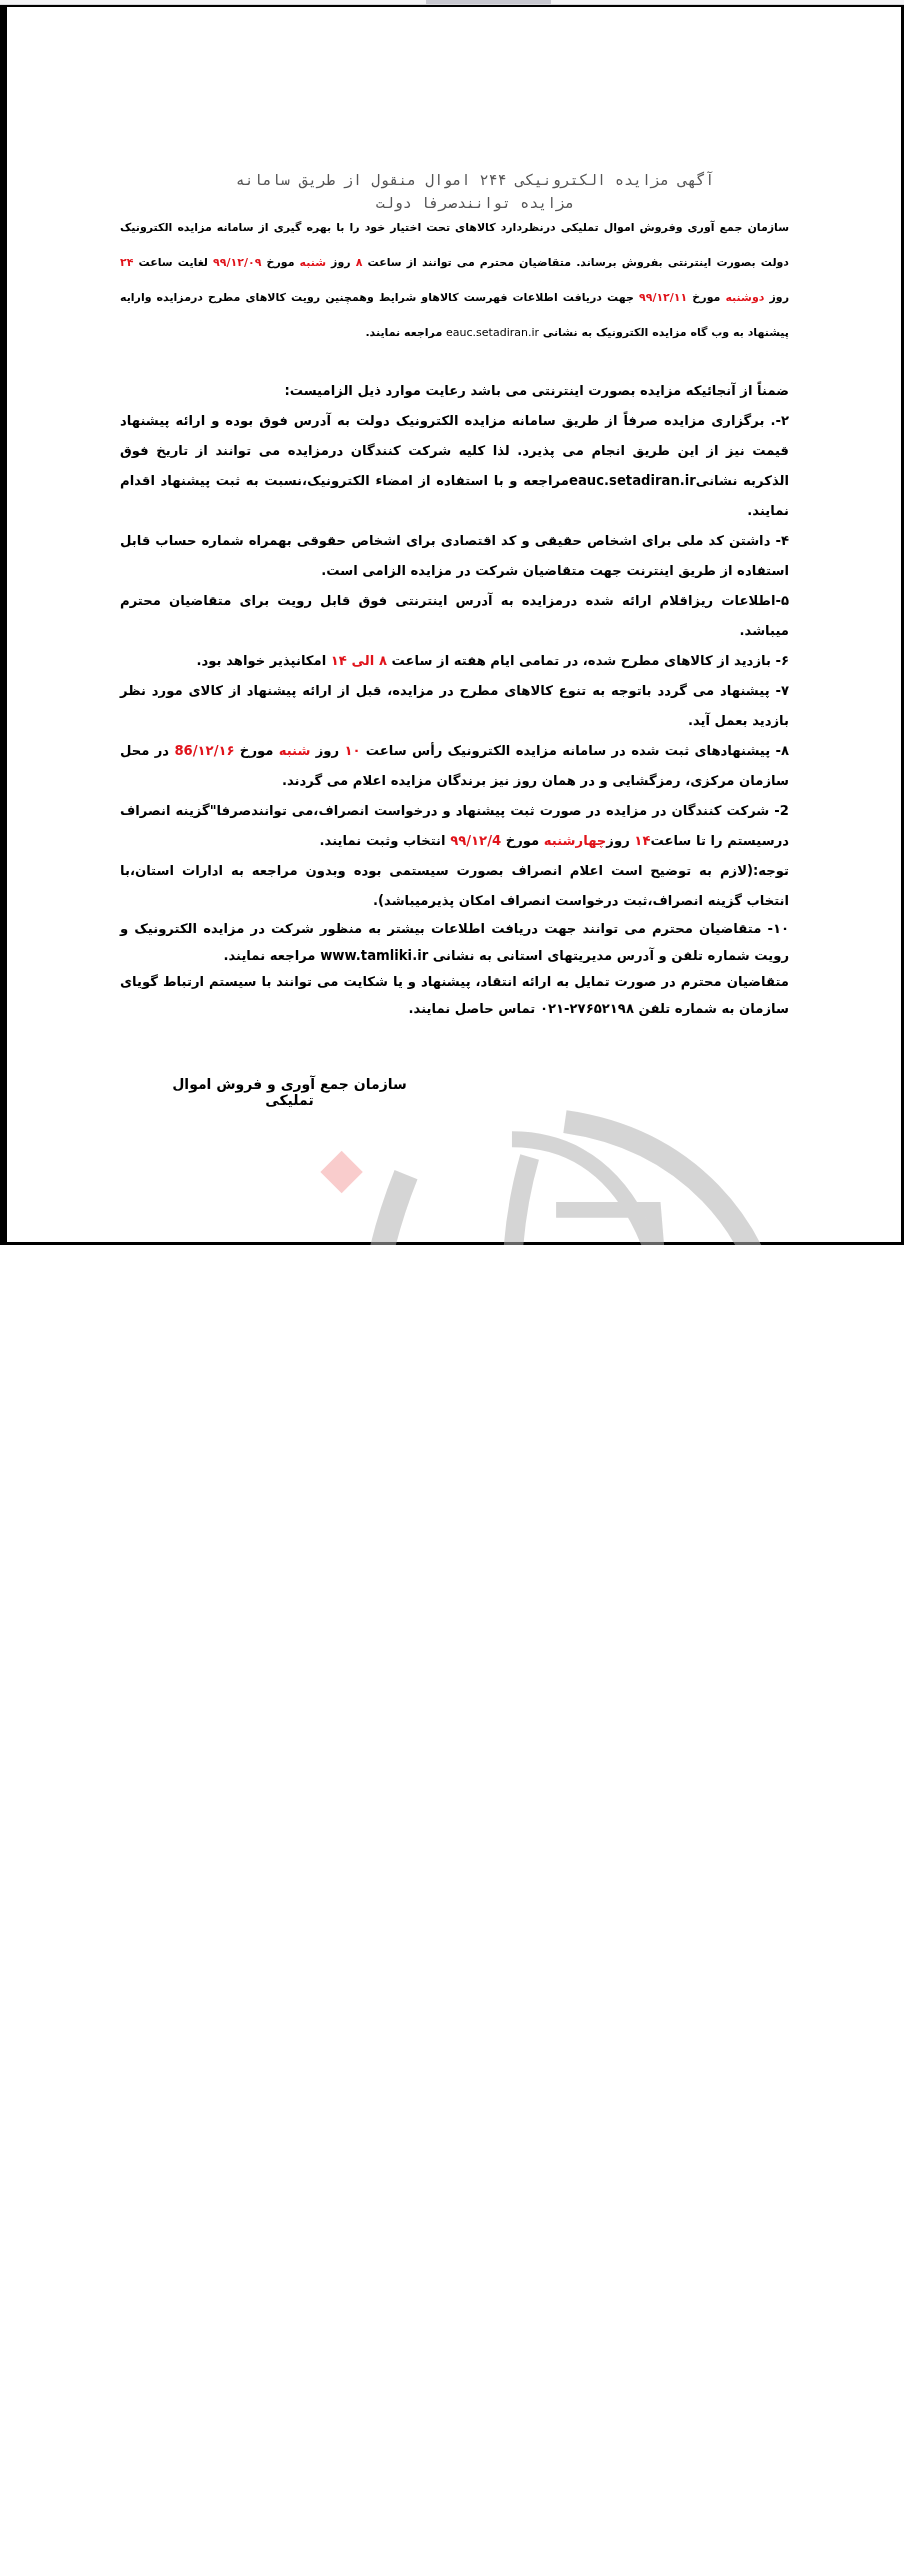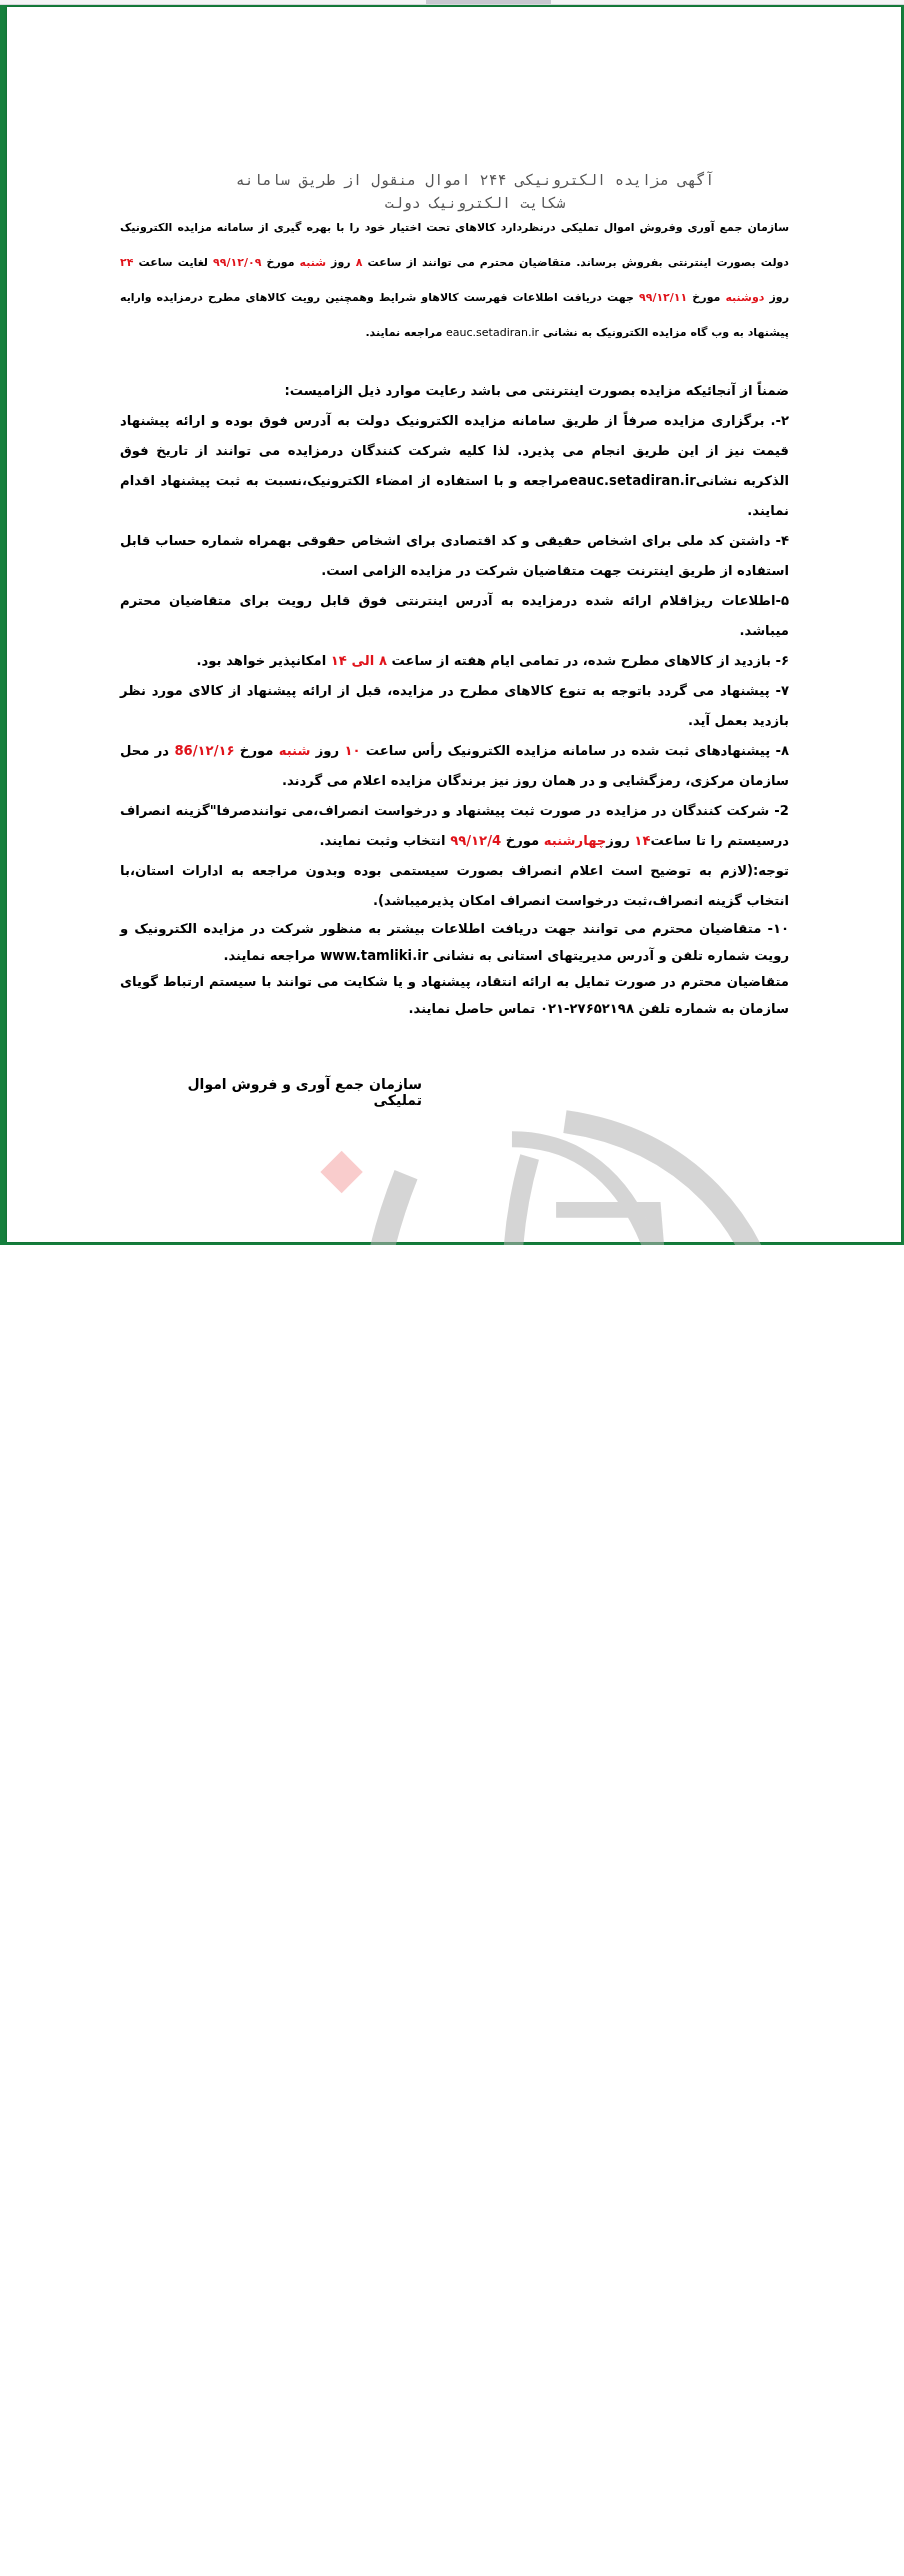--- a/index.html
+++ b/index.html
@@ -1,35 +1,35 @@
 <!DOCTYPE html>
 <html style="font-size:14px"><head>
 <meta charset="utf-8">
 <style>
   * { box-sizing: border-box; margin: 0; padding: 0; }
   html, body { width: 904px; background: #fff; }
   body { font-family: "DejaVu Sans", sans-serif; color: #000; position: relative; overflow-x: hidden; }
 
   
-  .viewer { position: relative; width: 904px; height: 1245px; background: #15803d; }
+  .viewer { position: relative; width: 904px; height: 1245px; background: #000000; }
   .viewer-topbar { position: absolute; left: 0; top: 0; width: 904px; height: 5.3px; background: #f4f4f6; border-bottom: 0.9px solid #d8d8dc; }
   .viewer-scrollthumb { position: absolute; left: 426px; top: 0; width: 125px; height: 3.5px; background: #c8c8d0; }
   .page { position: absolute; left: 7px; top: 7px; width: 894px; height: 1235px; background: #fff; box-shadow: 0 0 2.6px rgba(0,0,0,.25); }
 
   .notice-title { position: absolute; left: 159px; top: 162px; width: 618px; text-align: center; direction: rtl;
     font-family: "DejaVu Sans Mono", monospace; font-size: 15px; color: #555; line-height: 23px; letter-spacing: 1.8px; }
 
   .body-text { position: absolute; left: 113px; width: 669px; direction: rtl; text-align: justify; font-family: "DejaVu Sans", sans-serif; }
   .lead { top: 203px; font-size: 11px; font-weight: bold; line-height: 35px; }
   .items { top: 369px; font-size: 13.2px; font-weight: bold; line-height: 30px; }
   .items p { margin: 0; }
   .red { color: #e0141b; }
   .ltr { direction: ltr; unicode-bidi: embed; }
 
-  .signature { position: absolute; left: 150px; top: 1069px; width: 265px; direction: rtl; text-align: right; font-size: 14px; font-weight: bold; }
+  .signature { position: absolute; left: 150px; top: 1069px; width: 265px; direction: rtl; text-align: center; font-size: 14px; font-weight: bold; }
 
   
   .taskbar { position: absolute; left: 0; top: 1245px; width: 904px; height: 7px;
     background: linear-gradient(#aec6df, #d7e4f0); border-top: 0.9px solid #7f9db9; }
   .task-btn { position: absolute; top: 0.9px; height: 6.2px; border: 0.9px solid #7f9db9; border-bottom: none; background: #dfe9f4; }
   .task-dot { position: absolute; top: 1.8px; width: 10.6px; height: 4.4px; border-radius: 2.6px; background: #e65a3c; }
 
   
   .table-wrap { position: absolute; left: 35px; top: 1279px; width: 873px; }
   table { width: 872px; border-collapse: collapse; direction: rtl; border: 2.6px solid #000; table-layout: fixed; }
@@ -50,21 +50,21 @@
 <body>
 
 <div class="viewer">
   <div class="viewer-topbar">
     <div class="viewer-scrollthumb"></div>
   </div>
 
   <div class="page">
     <div class="notice-title">
       <div>آگهی مزایده الکترونیکی ۲۴۴ اموال منقول  از طریق سامانه</div>
-      <div>شکایت الکترونیک دولت</div>
+      <div>مزایده توانندصرفا دولت</div>
     </div>
 
     <div class="body-text lead">
       <span>سازمان جمع آوری وفروش اموال تملیکی درنظردارد کالاهای تحت اختیار خود را با بهره گیری از سامانه مزایده الکترونیک دولت بصورت اینترنتی بفروش برساند. متقاضیان محترم می توانند از ساعت </span><span class="red">۸</span><span> روز </span><span class="red">شنبه</span><span> مورخ </span><span class="red">۹۹/۱۲/۰۹</span><span> لغایت ساعت </span><span class="red">۲۴</span><span> روز </span><span class="red">دوشنبه</span><span> مورخ </span><span class="red">۹۹/۱۲/۱۱</span><span> جهت دریافت اطلاعات فهرست کالاهاو شرایط وهمچنین رویت کالاهای مطرح درمزایده وارایه پیشنهاد به وب گاه مزایده الکترونیک به نشانی </span><span class="ltr" style="font-weight:normal">eauc.setadiran.ir</span><span> مراجعه نمایند.</span>
     </div>
 
     <div class="body-text items">
       <p>ضمناً از آنجائیکه مزایده بصورت اینترنتی می باشد رعایت موارد ذیل الزامیست:</p>
       <p><span>۲-. برگزاری مزایده صرفاً از طریق سامانه مزایده الکترونیک دولت به آدرس فوق بوده و ارائه پیشنهاد قیمت نیز از این طریق انجام می پذیرد. لذا کلیه شرکت کنندگان درمزایده می توانند از تاریخ فوق الذکربه نشانی</span><span class="ltr">eauc.setadiran.ir</span><span>مراجعه و با استفاده از امضاء الکترونیک،نسبت به ثبت پیشنهاد اقدام نمایند.</span></p>
       <p>۴- داشتن کد ملی برای اشخاص حقیقی و کد اقتصادی برای اشخاص حقوقی بهمراه شماره حساب قابل استفاده از طریق اینترنت جهت متقاضیان شرکت در مزایده الزامی است.</p>

